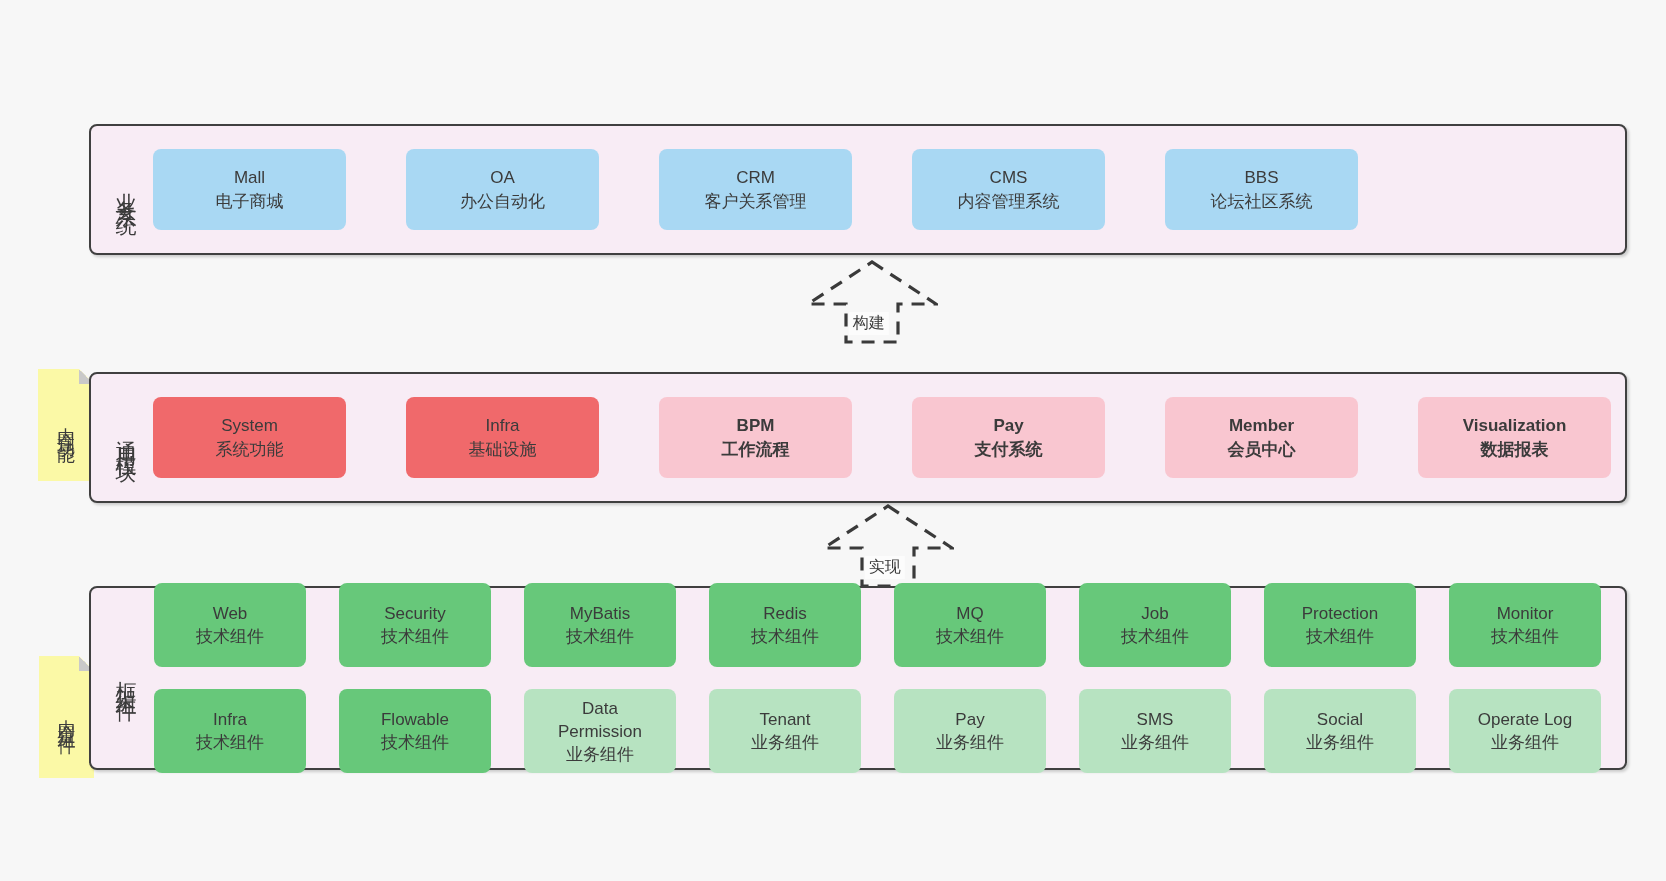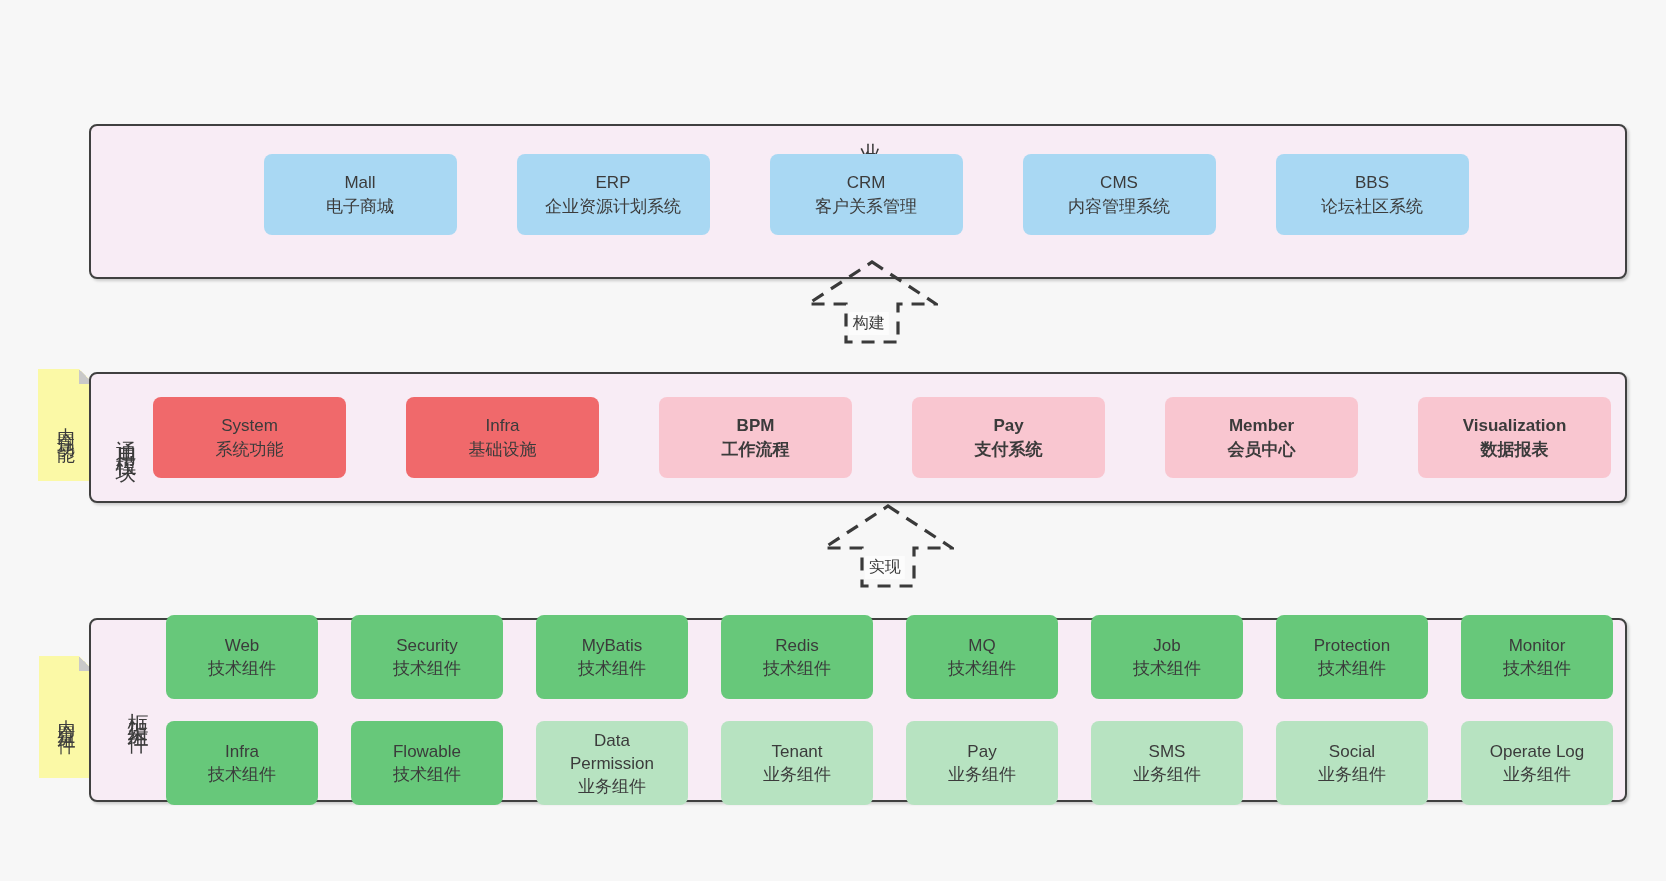--- a/index.html
+++ b/index.html
@@ -43,23 +43,23 @@
   #sticky-components { left: 39px; top: 656px; width: 55px; height: 122px; }
 
   .section {
     position: absolute; left: 89px; width: 1538px;
     background: var(--section-bg);
     border: 2px solid var(--section-border);
     border-radius: 8px;
     box-shadow: 2px 2px 3px rgba(0,0,0,0.18);
     display: flex; align-items: center;
   }
-  #section-business  { top: 124px; height: 155px; flex-direction: column; }
+  #section-business  { top: 124px; height: 131px; }
   #section-modules   { top: 372px; height: 131px; }
-  #section-framework { top: 618px; height: 184px; justify-content: center; }
+  #section-framework { top: 586px; height: 184px; }
 
   .vlabel {
     flex: 0 0 auto; margin-left: 16px; width: 30px;
     writing-mode: vertical-rl; text-orientation: upright;
     font-size: 21px; letter-spacing: 7px; line-height: 1;
     color: var(--text); text-align: center;
   }
 
   .row6 { display: flex; gap: 60px; margin-left: 16px; }
   .grid8 { display: flex; flex-direction: column; gap: 22px; margin-left: 17px; }
@@ -102,22 +102,22 @@
 </div>
 
 <div class="section" id="section-business">
   <div class="vlabel">业务系统</div>
   <div class="row6">
     <div class="box big blue">
       <div class="t">Mall</div>
       <div class="s">电子商城</div>
     </div>
     <div class="box big blue">
-      <div class="t">ERP</div>
-      <div class="s">企业资源计划系统</div>
+      <div class="t">OA</div>
+      <div class="s">办公自动化</div>
     </div>
     <div class="box big blue">
       <div class="t">CRM</div>
       <div class="s">客户关系管理</div>
     </div>
     <div class="box big blue">
       <div class="t">CMS</div>
       <div class="s">内容管理系统</div>
     </div>
     <div class="box big blue">

